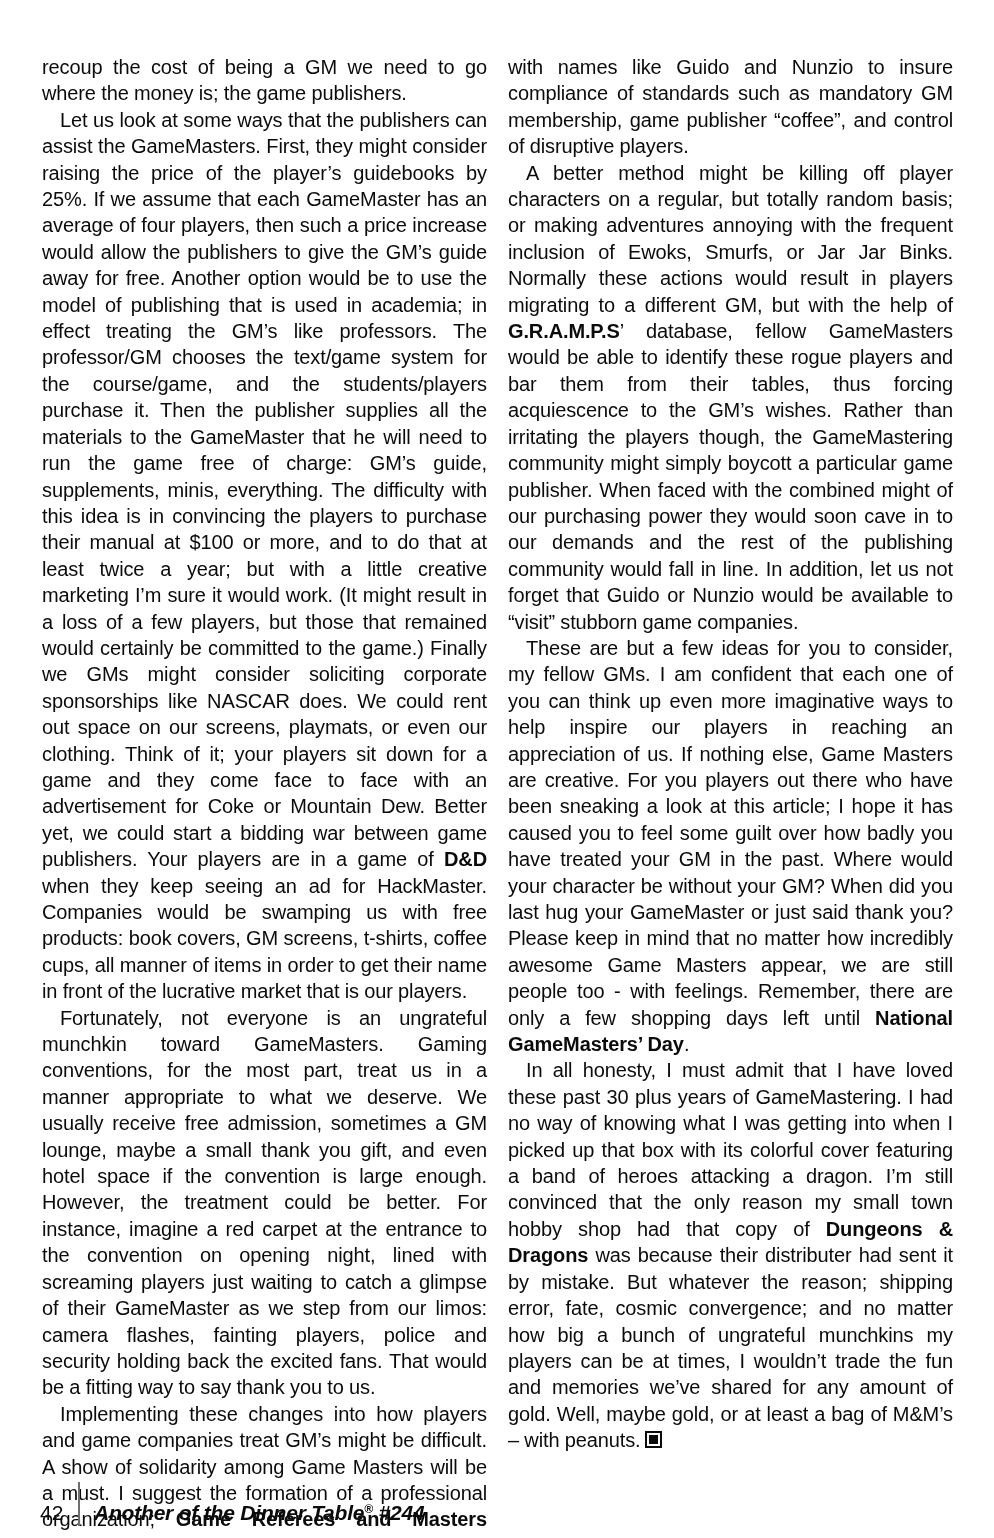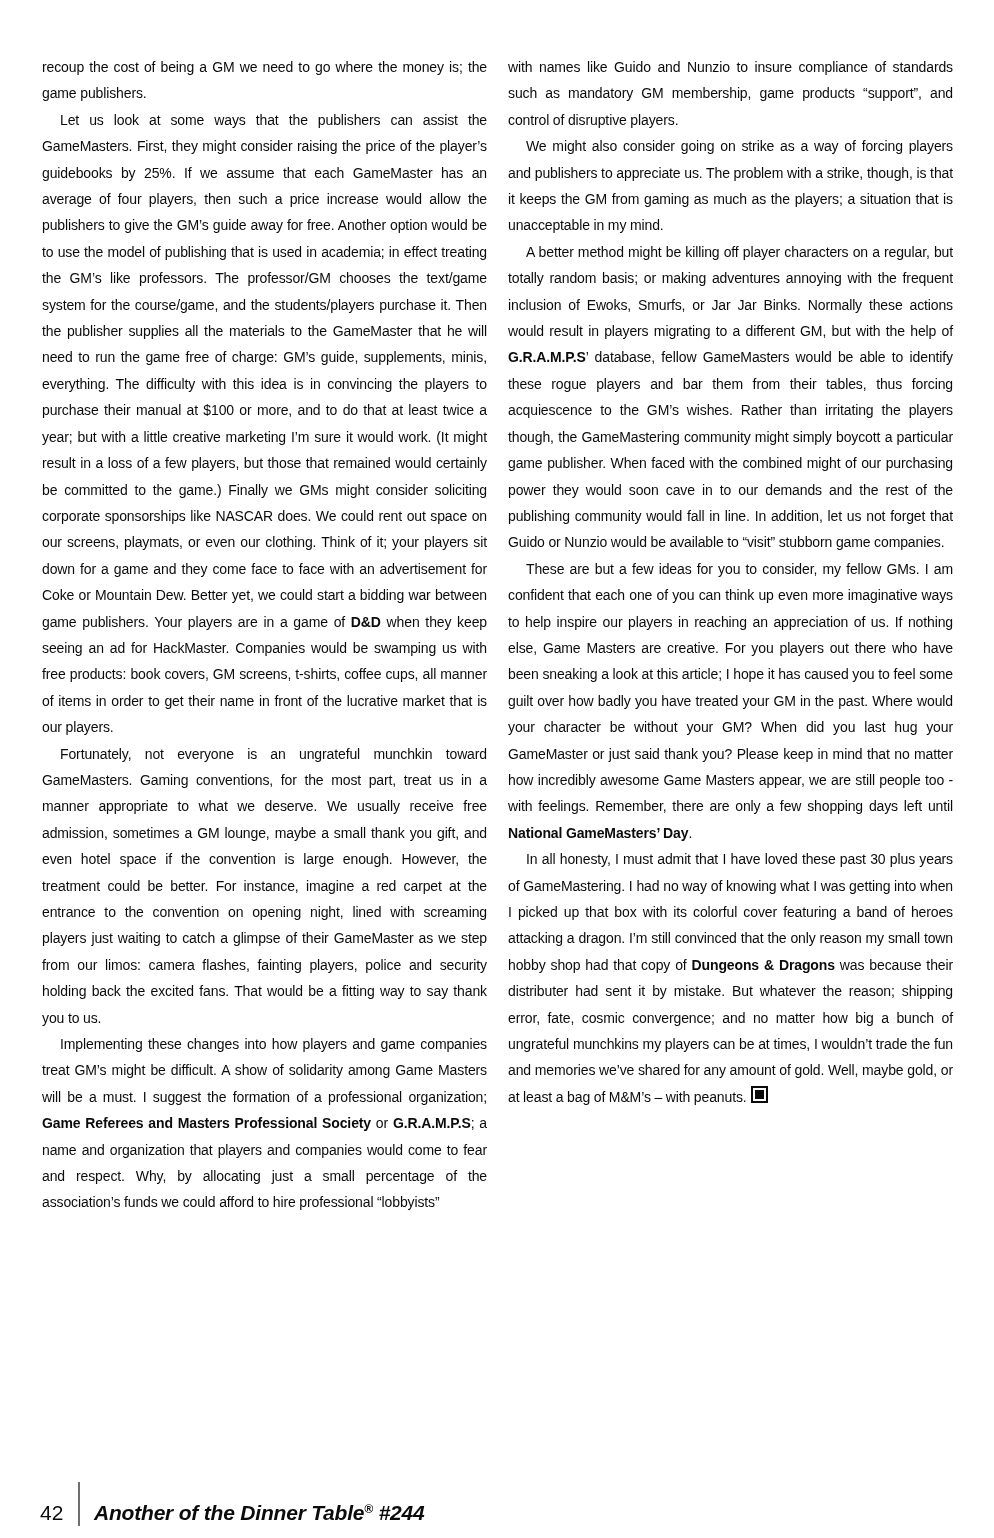--- a/index.html
+++ b/index.html
@@ -32,21 +32,21 @@
     display: flex;
     flex-direction: row;
     gap: 21px;
   }
   .column {
     width: 445px;
     flex: 0 0 445px;
   }
   .column p {
     margin: 0;
-    font-size: 14px;
+    font-size: 20px;
     line-height: 26.4px;
     text-align: justify;
     text-justify: inter-word;
     letter-spacing: -0.12px;
     word-spacing: -0.1px;
     -webkit-hyphens: none;
     hyphens: none;
   }
   .column p.indent {
     text-indent: 18px;
@@ -109,22 +109,21 @@
 <div class="page">
 
   <div class="content">
     <div class="column" id="left-col">
         <p class=""><span>recoup the cost of being a GM we need to go where the money is; the game publishers.</span></p>
         <p class="indent"><span>Let us look at some ways that the publishers can assist the GameMasters. First, they might consider raising the price of the player’s guidebooks by 25%. If we assume that each GameMaster has an average of four players, then such a price increase would allow the publishers to give the GM’s guide away for free. Another option would be to use the model of publishing that is used in academia; in effect treating the GM’s like professors. The professor/GM chooses the text/game system for the course/game, and the students/players purchase it. Then the publisher supplies all the materials to the GameMaster that he will need to run the game free of charge: GM’s guide, supplements, minis, everything. The difficulty with this idea is in convincing the players to purchase their manual at $100 or more, and to do that at least twice a year; but with a little creative marketing I’m sure it would work. (It might result in a loss of a few players, but those that remained would certainly be committed to the game.) Finally we GMs might consider soliciting corporate sponsorships like NASCAR does. We could rent out space on our screens, playmats, or even our clothing. Think of it; your players sit down for a game and they come face to face with an advertisement for Coke or Mountain Dew. Better yet, we could start a bidding war between game publishers. Your players are in a game of </span><b>D&amp;D</b><span> when they keep seeing an ad for HackMaster. Companies would be swamping us with free products: book covers, GM screens, t-shirts, coffee cups, all manner of items in order to get their name in front of the lucrative market that is our players.</span></p>
         <p class="indent"><span>Fortunately, not everyone is an ungrateful munchkin toward GameMasters. Gaming conventions, for the most part, treat us in a manner appropriate to what we deserve. We usually receive free admission, sometimes a GM lounge, maybe a small thank you gift, and even hotel space if the convention is large enough. However, the treatment could be better. For instance, imagine a red carpet at the entrance to the convention on opening night, lined with screaming players just waiting to catch a glimpse of their GameMaster as we step from our limos: camera flashes, fainting players, police and security holding back the excited fans. That would be a fitting way to say thank you to us.</span></p>
         <p class="indent"><span>Implementing these changes into how players and game companies treat GM’s might be difficult. A show of solidarity among Game Masters will be a must. I suggest the formation of a professional organization; </span><b>Game Referees and Masters Professional Society</b><span> or </span><b>G.R.A.M.P.S</b><span>; a name and organization that players and companies would come to fear and respect. Why, by allocating just a small percentage of the association’s funds we could afford to hire professional “lobbyists”</span></p>
       </div>
     <div class="column" id="right-col">
-        <p class=""><span>with names like Guido and Nunzio to insure compliance of standards such as mandatory GM membership, game products “support”, and control of disruptive players.</span></p>
-        <p class="indent"><span>We might also consider going on strike as a way of forcing players and publishers to appreciate us. The problem with a strike, though, is that it keeps the GM from gaming as much as the players; a situation that is unacceptable in my mind.</span></p>
+        <p class=""><span>with names like Guido and Nunzio to insure compliance of standards such as mandatory GM membership, game publisher “coffee”, and control of disruptive players.</span></p>
         <p class="indent"><span>A better method might be killing off player characters on a regular, but totally random basis; or making adventures annoying with the frequent inclusion of Ewoks, Smurfs, or Jar Jar Binks. Normally these actions would result in players migrating to a different GM, but with the help of </span><b>G.R.A.M.P.S</b><span>’ database, fellow GameMasters would be able to identify these rogue players and bar them from their tables, thus forcing acquiescence to the GM’s wishes. Rather than irritating the players though, the GameMastering community might simply boycott a particular game publisher. When faced with the combined might of our purchasing power they would soon cave in to our demands and the rest of the publishing community would fall in line. In addition, let us not forget that Guido or Nunzio would be available to “visit” stubborn game companies.</span></p>
         <p class="indent"><span>These are but a few ideas for you to consider, my fellow GMs. I am confident that each one of you can think up even more imaginative ways to help inspire our players in reaching an appreciation of us. If nothing else, Game Masters are creative. For you players out there who have been sneaking a look at this article; I hope it has caused you to feel some guilt over how badly you have treated your GM in the past. Where would your character be without your GM?  When did you last hug your GameMaster or just said thank you? Please keep in mind that no matter how incredibly awesome Game Masters appear, we are still people too - with feelings. Remember, there are only a few shopping days left until </span><b>National GameMasters’ Day</b><span>.</span></p>
         <p class="indent"><span>In all honesty, I must admit that I have loved these past 30 plus years of GameMastering. I had no way of knowing what I was getting into when I picked up that box with its colorful cover featuring a band of heroes attacking a dragon. I’m still convinced that the only reason my small town hobby shop had that copy of </span><b>Dungeons &amp; Dragons</b><span> was because their distributer had sent it by mistake. But whatever the reason; shipping error, fate, cosmic convergence; and no matter how big a bunch of ungrateful munchkins my players can be at times, I wouldn’t trade the fun and memories we’ve shared for any amount of gold. Well, maybe gold, or at least a bag of M&amp;M’s – with peanuts.</span><span class="endmark"></span></p>
       </div>
   </div>
 
   <div class="footer">
     <div class="folio">42</div>
     <div class="footer-rule"></div>
     <div class="footer-title">

